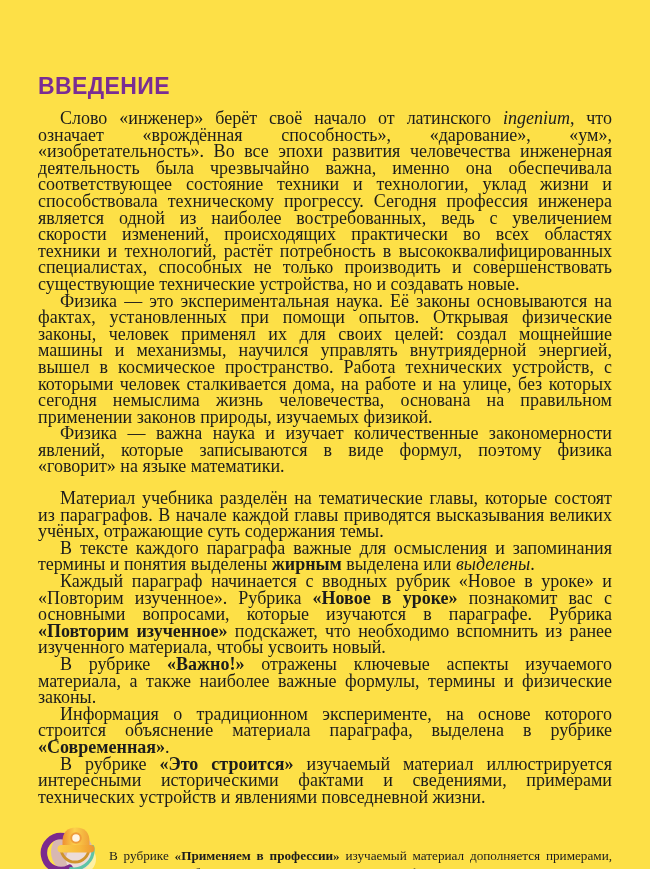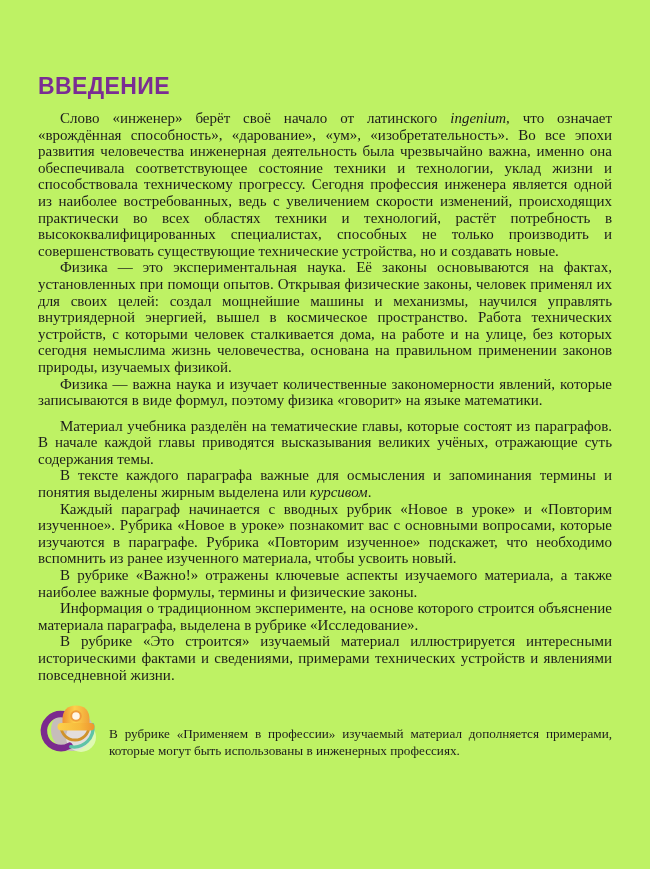--- a/index.html
+++ b/index.html
@@ -1,46 +1,46 @@
 <!DOCTYPE html>
 <html><head>
 <meta charset="utf-8">
 <style>
   html, body { margin: 0; padding: 0; background: #ffffff; }
   .page {
     position: relative;
     width: 650px;
     height: 869px;
     margin: 0 auto;
-    background: #bef264;
+    background: #fde047;
     box-sizing: border-box;
     padding: 74px 38px 0 38px;
     overflow: hidden;
     font-family: "Liberation Serif", "DejaVu Serif", serif;
     color: #1c1c1c;
   }
   .page-title {
     margin: 0 0 12px 0;
     font-family: "Liberation Sans", "DejaVu Sans", sans-serif;
     font-weight: bold;
     font-size: 23px;
     line-height: 24px;
     letter-spacing: 0.4px;
     color: #7a2d93;
   }
   .text-col { }
-  .section-gap { margin-top: 9px; }
+  .section-gap { margin-top: 15px; }
   .body-par {
     margin: 0;
-    font-size: 15px;
+    font-size: 18px;
     line-height: 16.6px;
     text-align: justify;
     text-indent: 22px;
   }
-  .bold { font-weight: normal; }
+  .bold { font-weight: bold; }
   .italic { font-style: italic; }
   .note {
     display: flex;
     align-items: flex-end;
     margin-top: 16px;
     gap: 9px;
   }
   .note-icon {
     flex: 0 0 auto;
     margin-top: -2px;
@@ -63,24 +63,24 @@
   <h1 class="page-title">ВВЕДЕНИЕ</h1>
 
   <div class="text-col">
       <p class="body-par"><span>Слово «инженер» берёт своё начало от латинского </span><span class="italic">ingenium</span><span>, что означает «врождённая способность», «дарование», «ум», «изобретательность». Во все эпохи развития человечества инженерная деятельность была чрезвычайно важна, именно она обеспечивала соответствующее состояние техники и технологии, уклад жизни и способствовала техническому прогрессу. Сегодня профессия инженера является одной из наиболее востребованных, ведь с увеличением скорости изменений, происходящих практически во всех областях техники и технологий, растёт потребность в высококвалифицированных специалистах, способных не только производить и совершенствовать существующие технические устройства, но и создавать новые.</span></p>
       <p class="body-par"><span>Физика — это экспериментальная наука. Её законы основываются на фактах, установленных при помощи опытов. Открывая физические законы, человек применял их для своих целей: создал мощнейшие машины и механизмы, научился управлять внутриядерной энергией, вышел в космическое пространство. Работа технических устройств, с которыми человек сталкивается дома, на работе и на улице, без которых сегодня немыслима жизнь человечества, основана на правильном применении законов природы, изучаемых физикой.</span></p>
       <p class="body-par"><span>Физика — важна наука и изучает количественные закономерности явлений, которые записываются в виде формул, поэтому физика «говорит» на языке математики.</span></p>
     </div>
 
   <div class="text-col section-gap">
       <p class="body-par"><span>Материал учебника разделён на тематические главы, которые состоят из параграфов. В начале каждой главы приводятся высказывания великих учёных, отражающие суть содержания темы.</span></p>
-      <p class="body-par"><span>В тексте каждого параграфа важные для осмысления и запоминания термины и понятия выделены </span><span class="bold">жирным</span><span> выделена или </span><span class="italic">курсивом</span><span>.</span></p>
+      <p class="body-par"><span>В тексте каждого параграфа важные для осмысления и запоминания термины и понятия выделены </span><span class="bold">жирным</span><span> выделена или </span><span class="italic">выделены</span><span>.</span></p>
       <p class="body-par"><span>Каждый параграф начинается с вводных рубрик «Новое в уроке» и «Повторим изученное». Рубрика </span><span class="bold">«Новое в уроке»</span><span> познакомит вас с основными вопросами, которые изучаются в параграфе. Рубрика </span><span class="bold">«Повторим изученное»</span><span> подскажет, что необходимо вспомнить из ранее изученного материала, чтобы усвоить новый.</span></p>
       <p class="body-par"><span>В рубрике </span><span class="bold">«Важно!»</span><span> отражены ключевые аспекты изучаемого материала, а также наиболее важные формулы, термины и физические законы.</span></p>
-      <p class="body-par"><span>Информация о традиционном эксперименте, на основе которого строится объяснение материала параграфа, выделена в рубрике </span><span class="bold">«Исследование»</span><span>.</span></p>
+      <p class="body-par"><span>Информация о традиционном эксперименте, на основе которого строится объяснение материала параграфа, выделена в рубрике </span><span class="bold">«Современная»</span><span>.</span></p>
       <p class="body-par"><span>В рубрике </span><span class="bold">«Это строится»</span><span> изучаемый материал иллюстрируется интересными историческими фактами и сведениями, примерами технических устройств и явлениями повседневной жизни.</span></p>
     </div>
 
   <div class="note">
     <svg class="note-icon" width="62" height="62" viewBox="0 0 62 62" xmlns="http://www.w3.org/2000/svg">
       <defs>
         <linearGradient id="domeGrad" x1="0" y1="0" x2="1" y2="0">
           <stop offset="0" stop-color="#ef8f30"></stop>
           <stop offset="0.45" stop-color="#fcd14b"></stop>
           <stop offset="1" stop-color="#f0a238"></stop>

